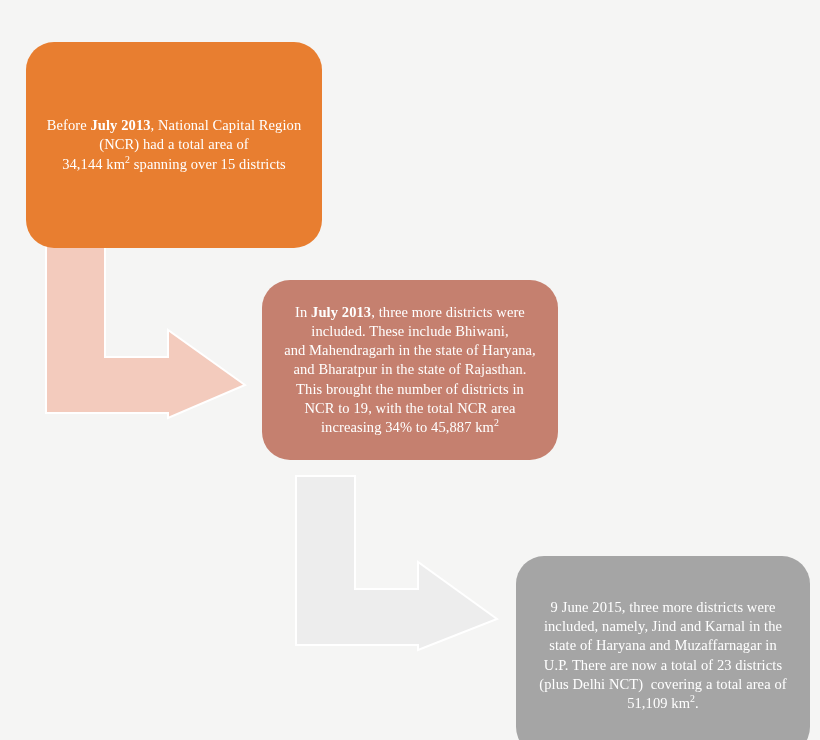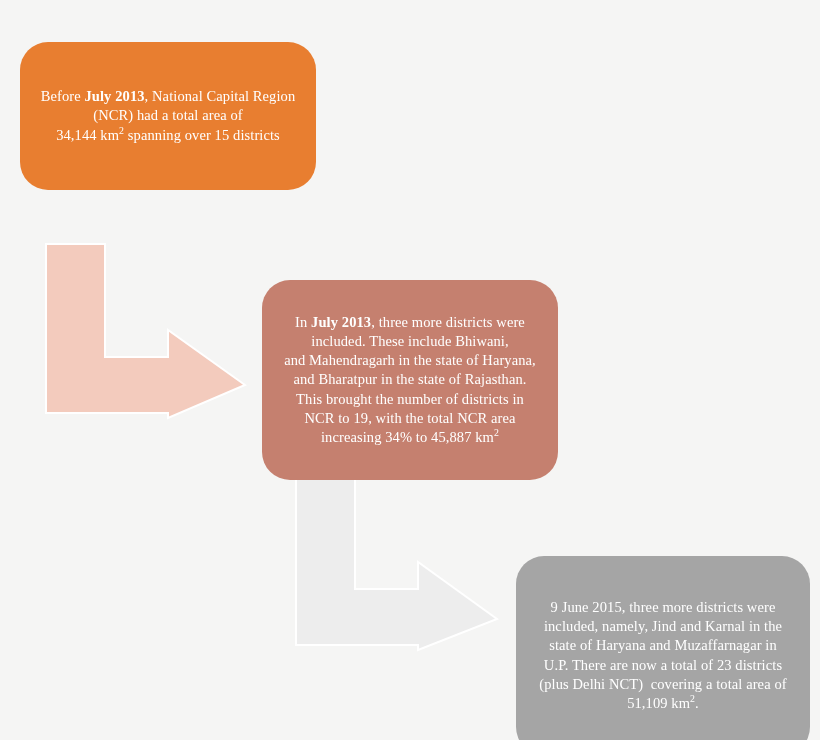--- a/index.html
+++ b/index.html
@@ -46,33 +46,33 @@
     font-weight: bold;
   }
   .flow-box .box-text sup {
     font-size: 0.68em;
     vertical-align: super;
     line-height: 0;
   }
 
   
   #box-before-2013 {
-    left: 20px;
+    left: 26px;
     top: 42px;
     width: 296px;
-    height: 148px;
+    height: 206px;
     background: #e87e30;
     justify-content: flex-end;
   }
   
   #box-july-2013 {
     left: 262px;
     top: 280px;
     width: 296px;
-    height: 200px;
+    height: 180px;
     background: #c5806f;
   }
   
   #box-june-2015 {
     left: 516px;
     top: 519px;
     width: 294px;
     height: 199px;
     background: #a5a5a5;
     margin-top: 37px;

